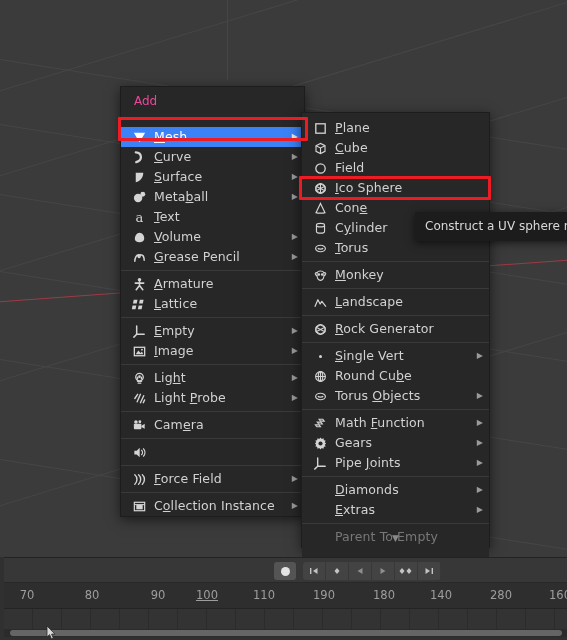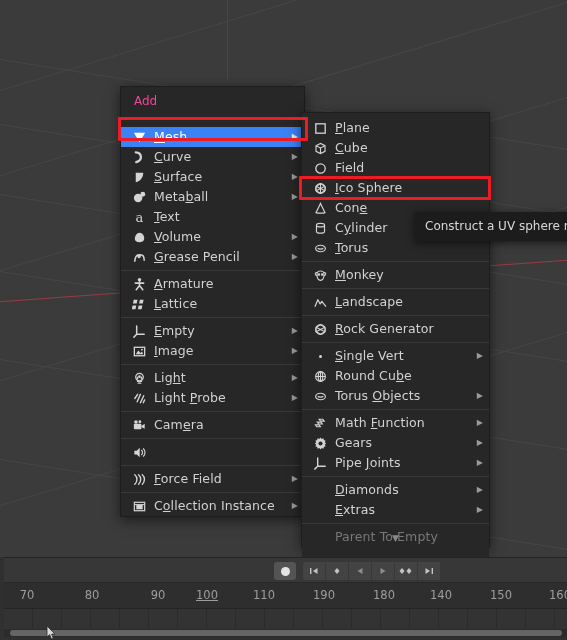--- a/index.html
+++ b/index.html
@@ -766,21 +766,21 @@
 
   <div id="ruler">
       <div class="tick-label" style="left: 23px;">70</div>
       <div class="tick-label" style="left: 88px;">80</div>
       <div class="tick-label" style="left: 154px;">90</div>
       <div class="tick-label" style="left: 203px; text-decoration: underline;">100</div>
       <div class="tick-label" style="left: 260px;">110</div>
       <div class="tick-label" style="left: 320px;">190</div>
       <div class="tick-label" style="left: 380px;">180</div>
       <div class="tick-label" style="left: 437px;">140</div>
-      <div class="tick-label" style="left: 497px;">150</div>
+      <div class="tick-label" style="left: 497px;">280</div>
       <div class="tick-label" style="left: 556px;">160</div>
     </div>
 
   <div id="track-area">
       <div class="track-tick" style="left: 28px;"></div>
       <div class="track-tick" style="left: 57px;"></div>
       <div class="track-tick" style="left: 86px;"></div>
       <div class="track-tick" style="left: 115px;"></div>
       <div class="track-tick" style="left: 144px;"></div>
       <div class="track-tick" style="left: 173px;"></div>

